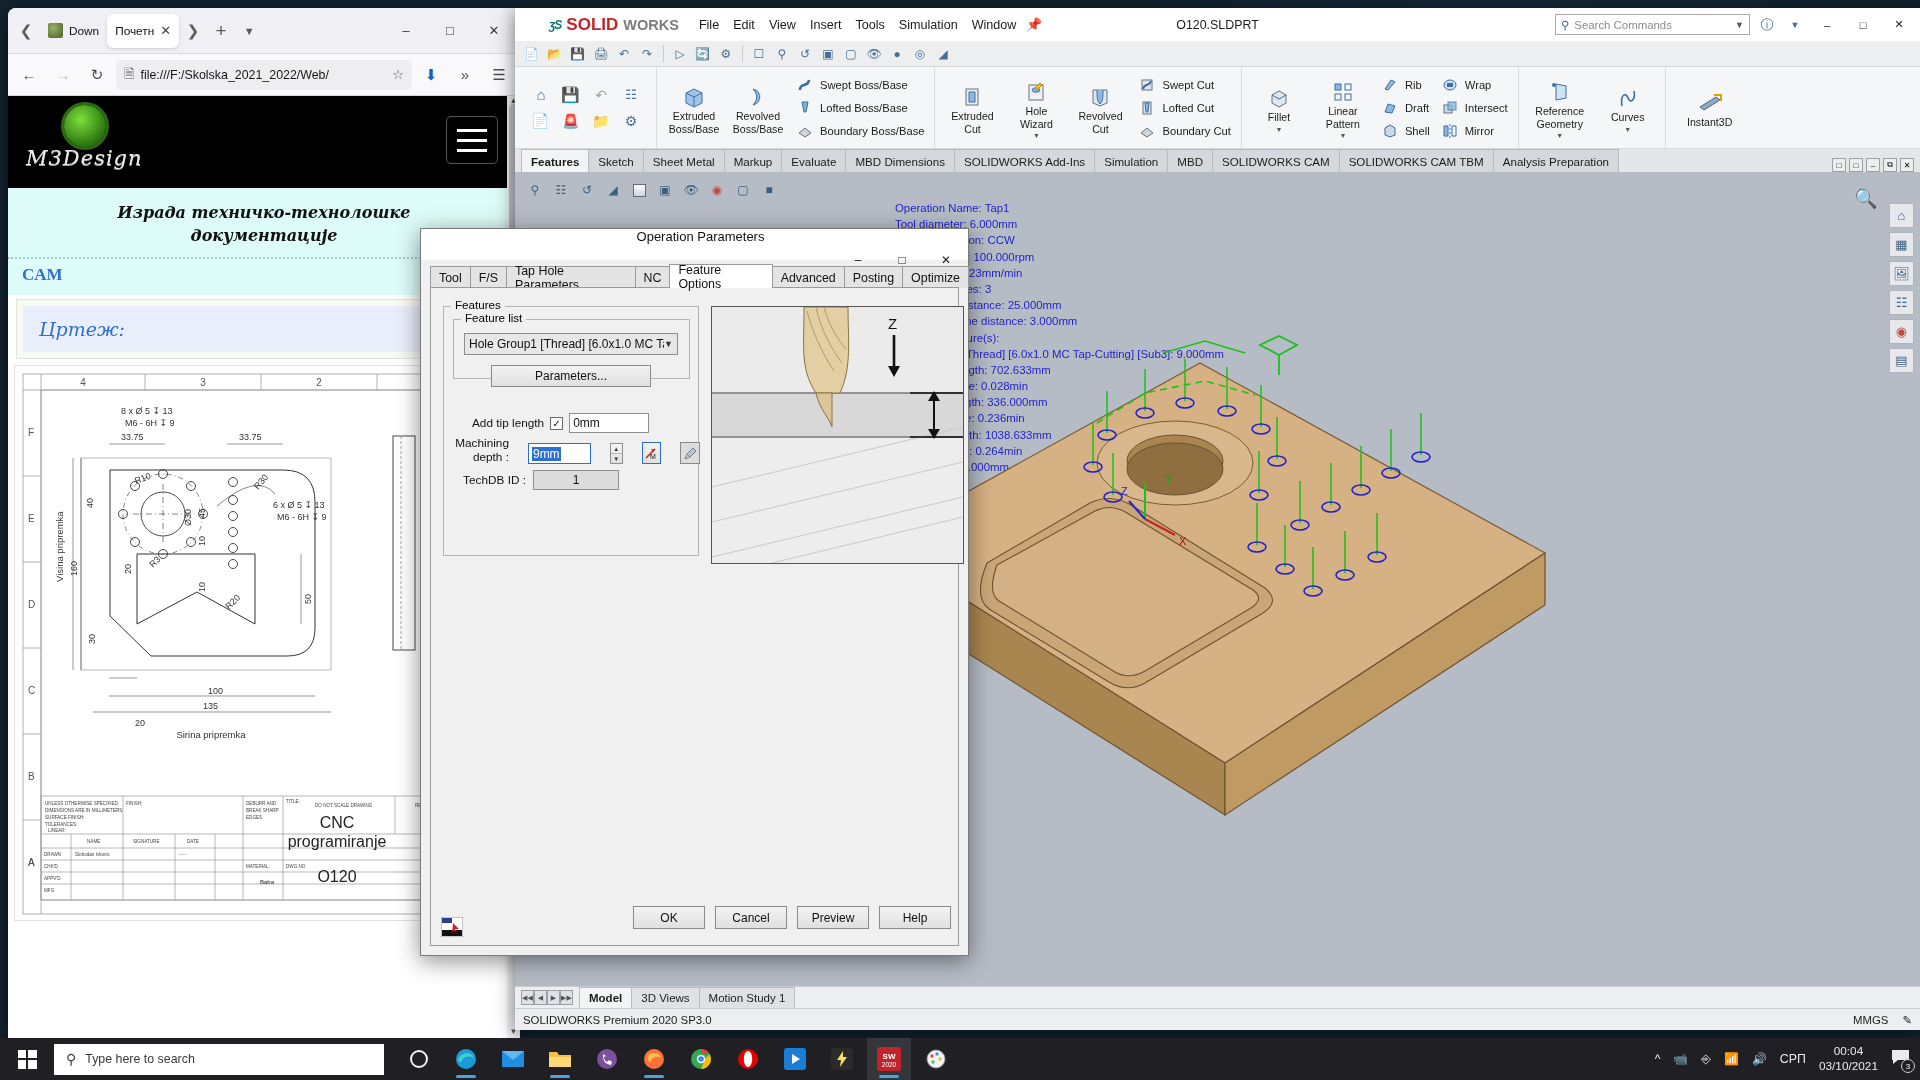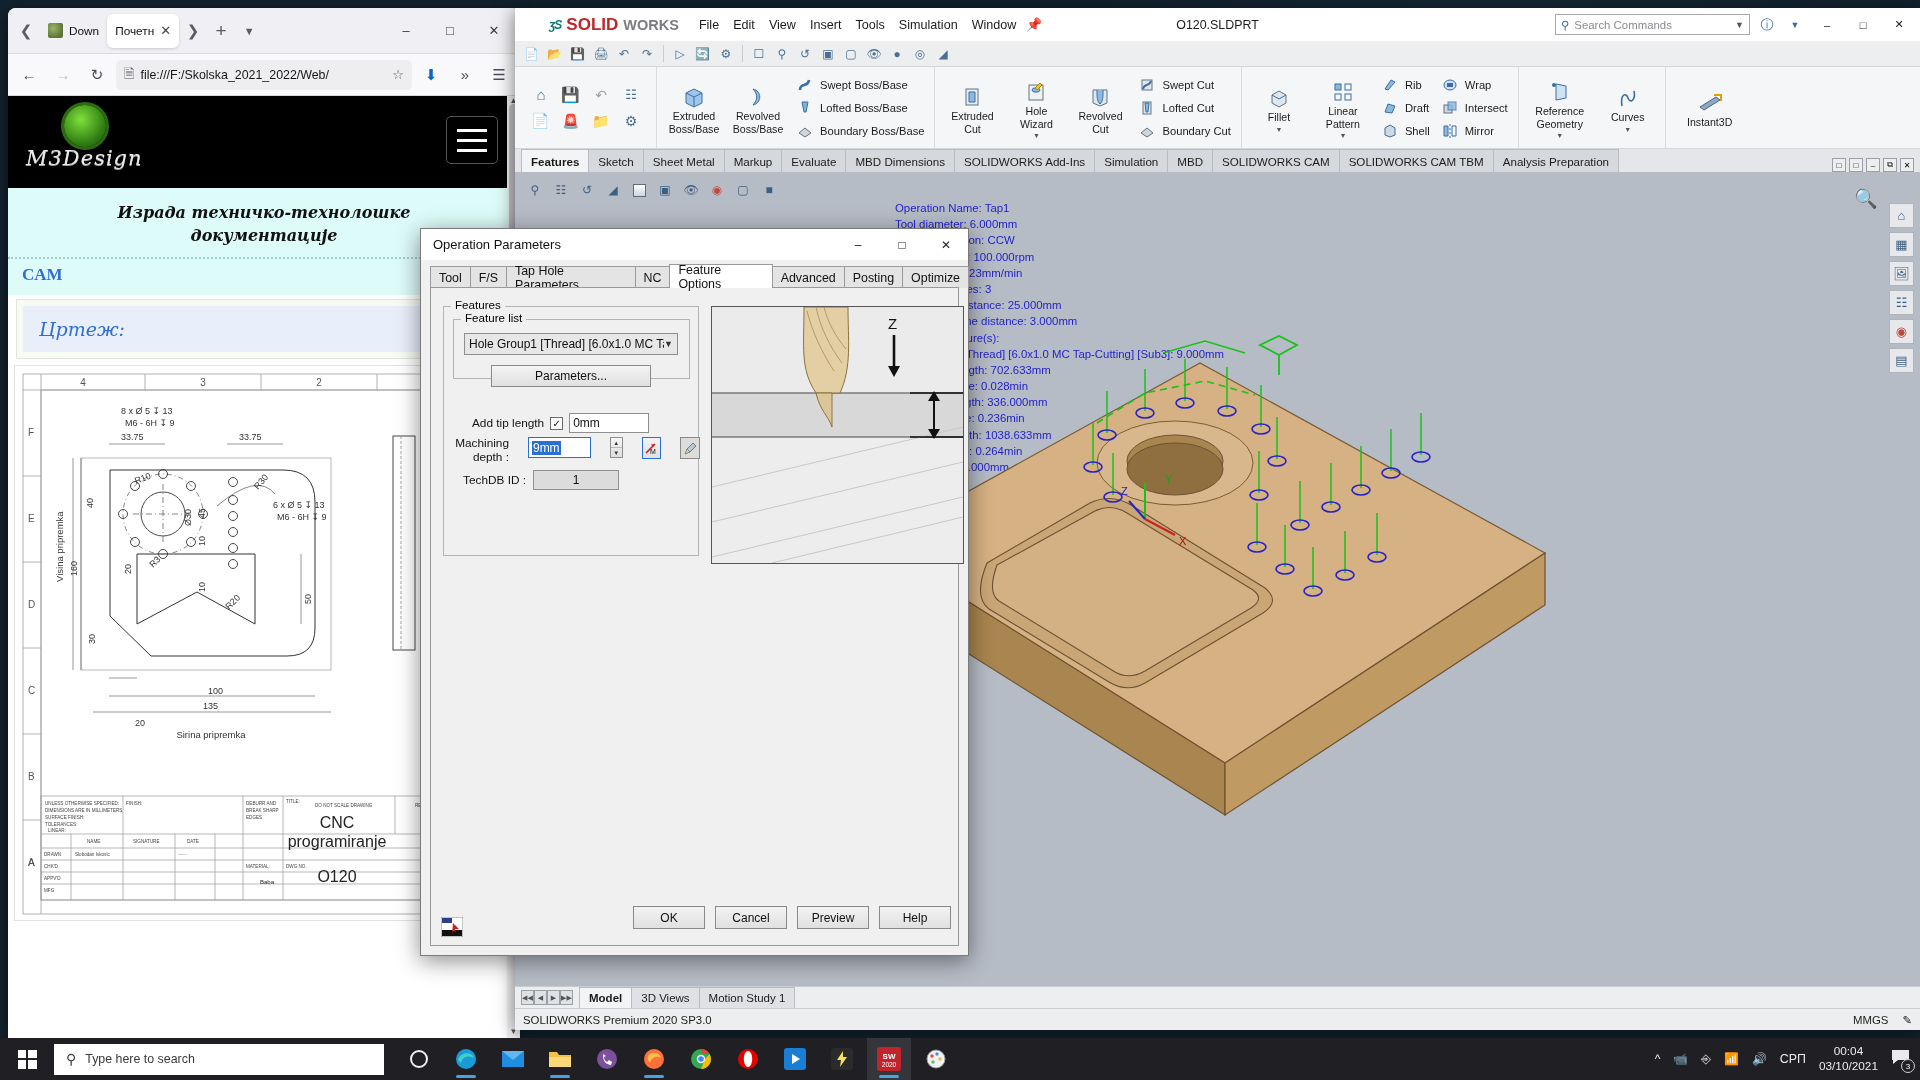--- a/index.html
+++ b/index.html
@@ -141,21 +141,21 @@
      border:1px solid #b9bcc1; border-bottom:none; background:#dfe1e4; margin-right:-1px; color:#1b1b1b;}
   .btab.on { background:#f3f4f6; font-weight:bold; }
   .sw-status { height:22px; background:#eceef0; border-top:1px solid #c9ccd0; display:flex; align-items:center;
      font-size:11.4px; color:#1b1b1b; padding:0 8px; }
   .sw-status .right { margin-left:auto; display:flex; align-items:center; gap:14px; }
 
   
   #opdlg { position:absolute; left:420px; top:228px; width:549px; height:728px; background:#f0f0f0;
      border:1px solid #7a7a7a; box-shadow:0 5px 22px rgba(0,0,0,.45); display:flex; flex-direction:column; }
   .dlg-title { height:31px; background:#ffffff; display:flex; align-items:center; padding-left:12px;
-     font-size:13px; color:#111; }
+     font-size:13px; color:#111;flex-direction:column; }
   .dlg-wb { margin-left:auto; display:flex; }
   .dlg-wb div { width:44px; height:31px; display:flex; align-items:center; justify-content:center;
      font-size:12px; color:#222; }
   .dlg-tabs { display:flex; align-items:flex-end; padding-left:9px; height:24px; margin-top:4px; }
   .dtab { height:22px; padding:0 8px; font-size:12.4px; display:flex; align-items:center;
      border:1px solid #9a9a9a; border-bottom:none; background:#e4e4e4; margin-right:-1px; color:#111; }
   .dtab.on { background:#fff; height:24px; position:relative; z-index:2; }
   .dlg-inner { flex:1; margin:0 9px 9px; border:1px solid #9a9a9a; border-top:1px solid #9a9a9a;
      background:#f0f0f0; position:relative; margin-top:-1px; }
   .fs { position:absolute; border:1px solid #b4b4b4; }
@@ -978,21 +978,21 @@
       </div>
 
       <div style="position:absolute;left:28px;top:106px;width:220px;display:flex;align-items:center;gap:6px;">
         <span class="lbl">Add tip length</span>
         <span class="chk">✓</span>
         <span class="tinput" style="width:80px;height:20px;">
           <span>0mm</span>
         </span>
       </div>
 
-      <div style="position:absolute;left:10px;top:130px;width:246px;display:flex;align-items:flex-start;gap:19px;">
+      <div style="position:absolute;left:10px;top:130px;width:246px;display:flex;align-items:flex-end;gap:19px;">
         <span class="lbl" style="width:62px;text-align:right;line-height:1.15;">
           <span>Machining</span><br>
           <span>depth :</span>
         </span>
         <span class="tinput sel" style="width:70px;height:21px;border-color:#2a6fd4;">
           <span>9mm</span>
         </span>
         <span class="spin" style="height:21px;">
           <i>▲</i>
           <i>▼</i>

